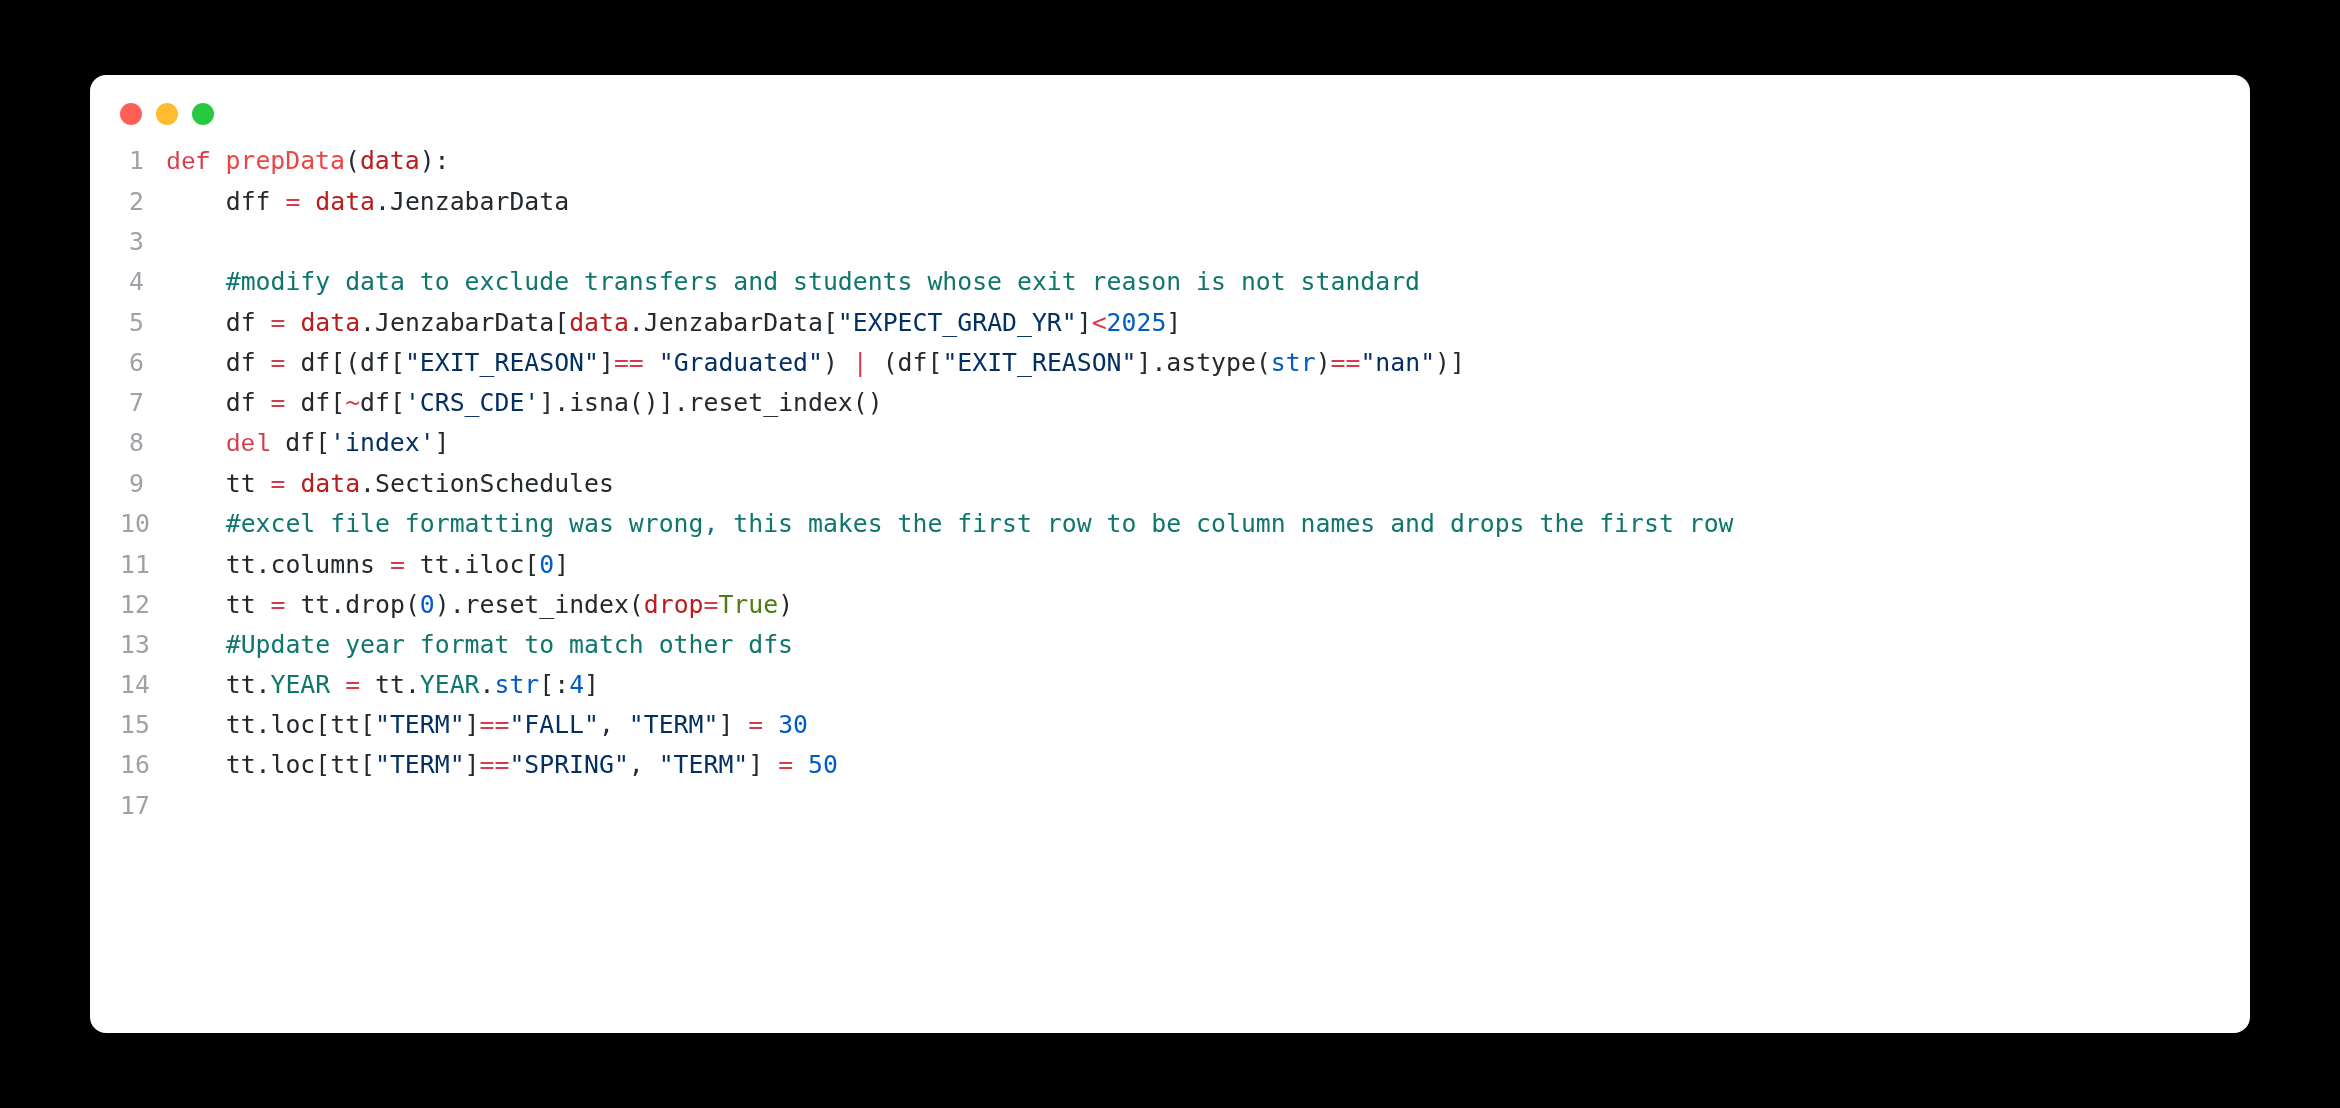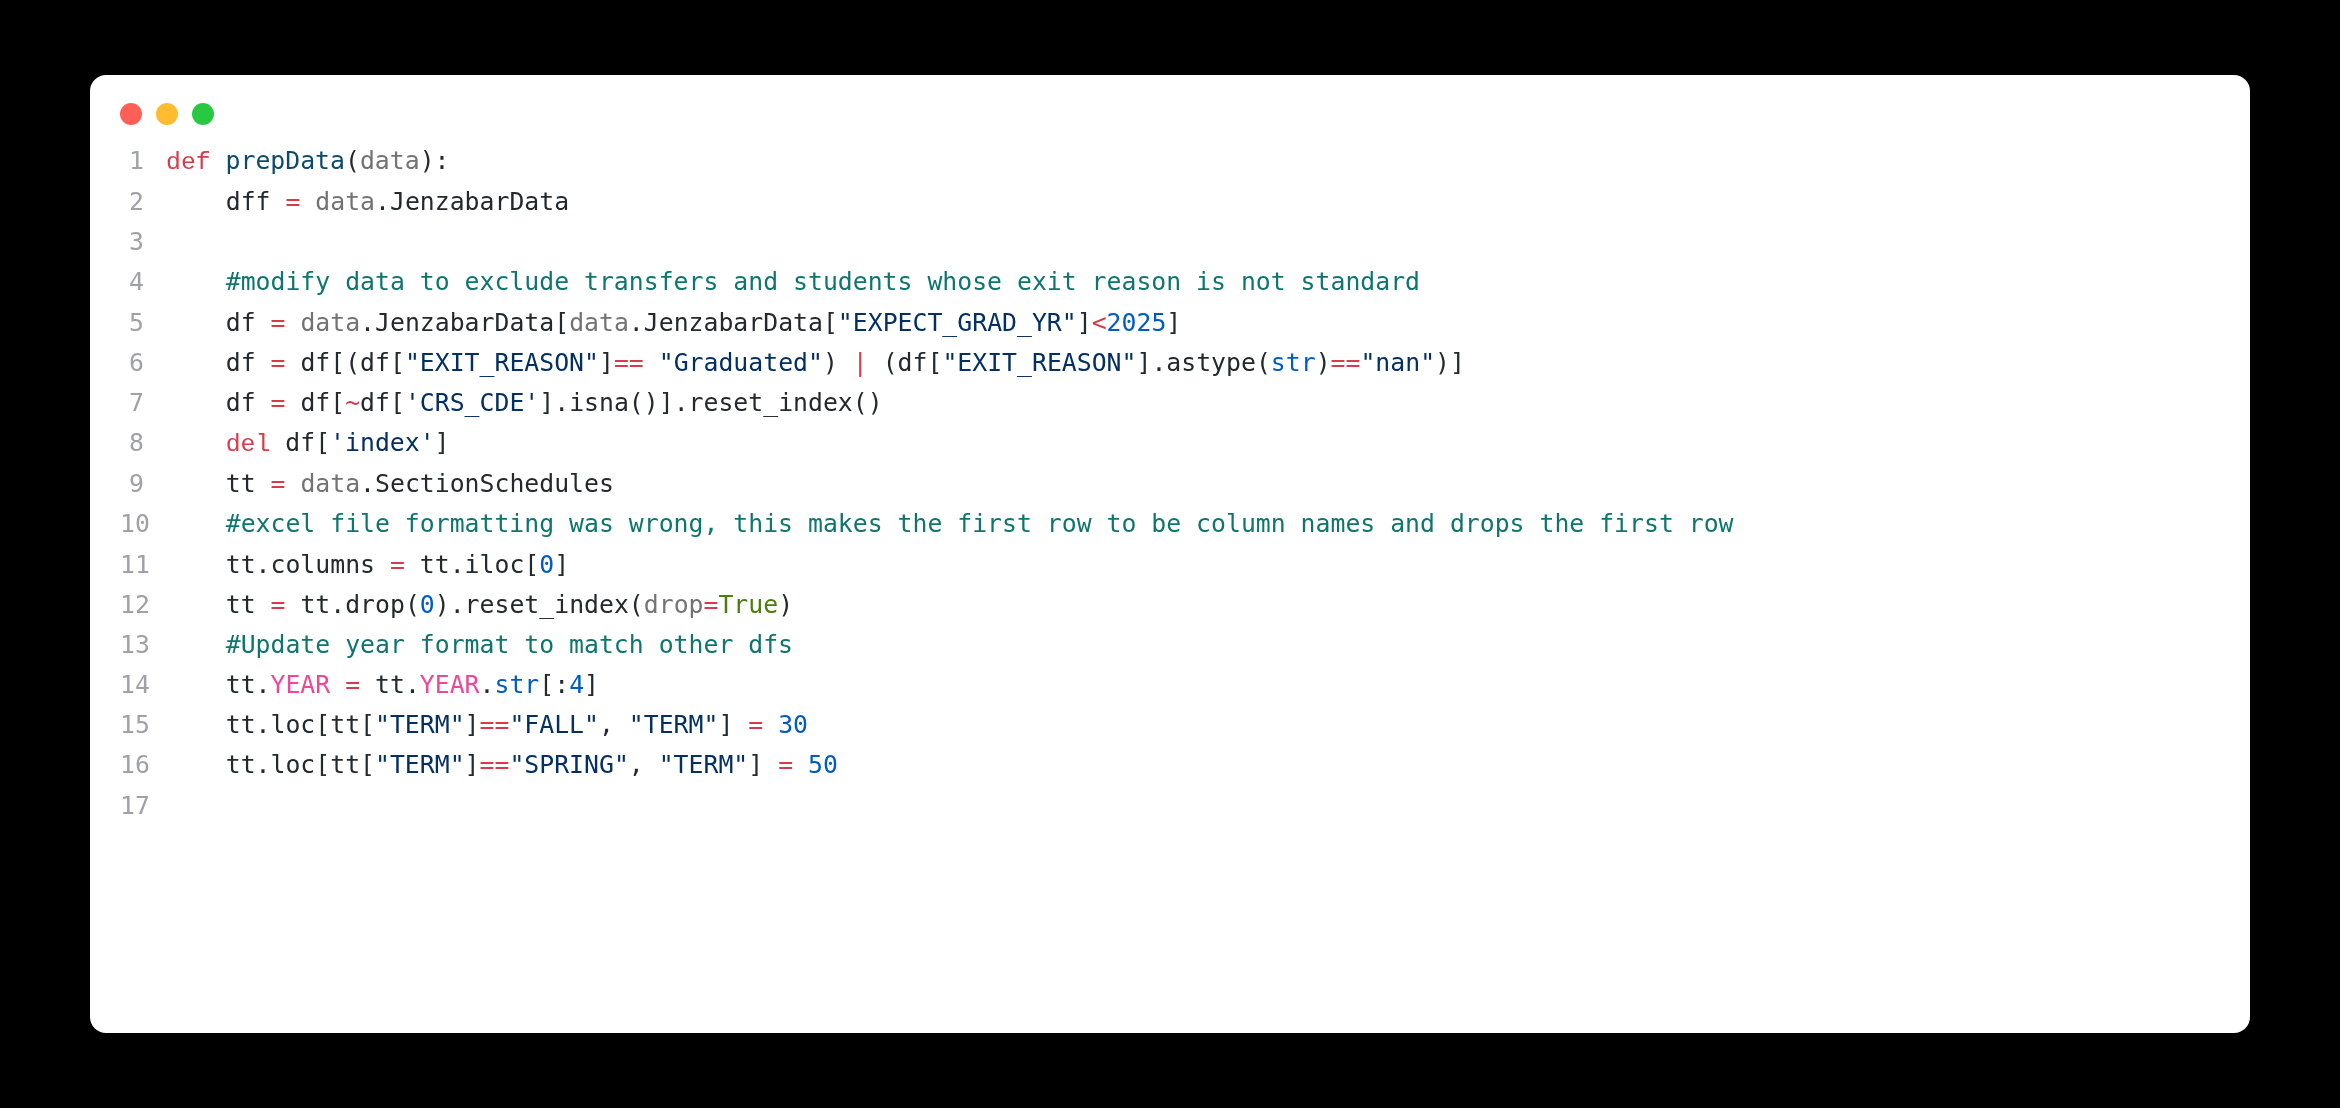--- a/index.html
+++ b/index.html
@@ -49,23 +49,23 @@
     text-align: right;
     color: #a0a1a7;
     padding-right: 22px;
     user-select: none;
     flex-shrink: 0;
   }
   .line-content {
     flex: 1;
   }
   .tok-keyword { color: #d73a49; font-family: Liberation Mono, monospace; }
-  .tok-def { color: #0c4a6e; }
-  .tok-param { color: #737373; }
-  .tok-attr { color: #ec4899; margin-top: 32px; }
+  .tok-def { color: #ef4444; }
+  .tok-param { color: #b91c1c; }
+  .tok-attr { color: #0f766e; margin-top: 32px; }
   .tok-string { color: #032f62; }
   .tok-number { color: #005cc5; }
   .tok-comment { color: #0f766e; }
   .tok-op { color: #d73a49; }
   .tok-builtin { color: #005cc5; }
   .tok-const { color: #4d7c0f; }
   .tok-plain { color: #24292e; }
 </style>
 </head>
 <body>

